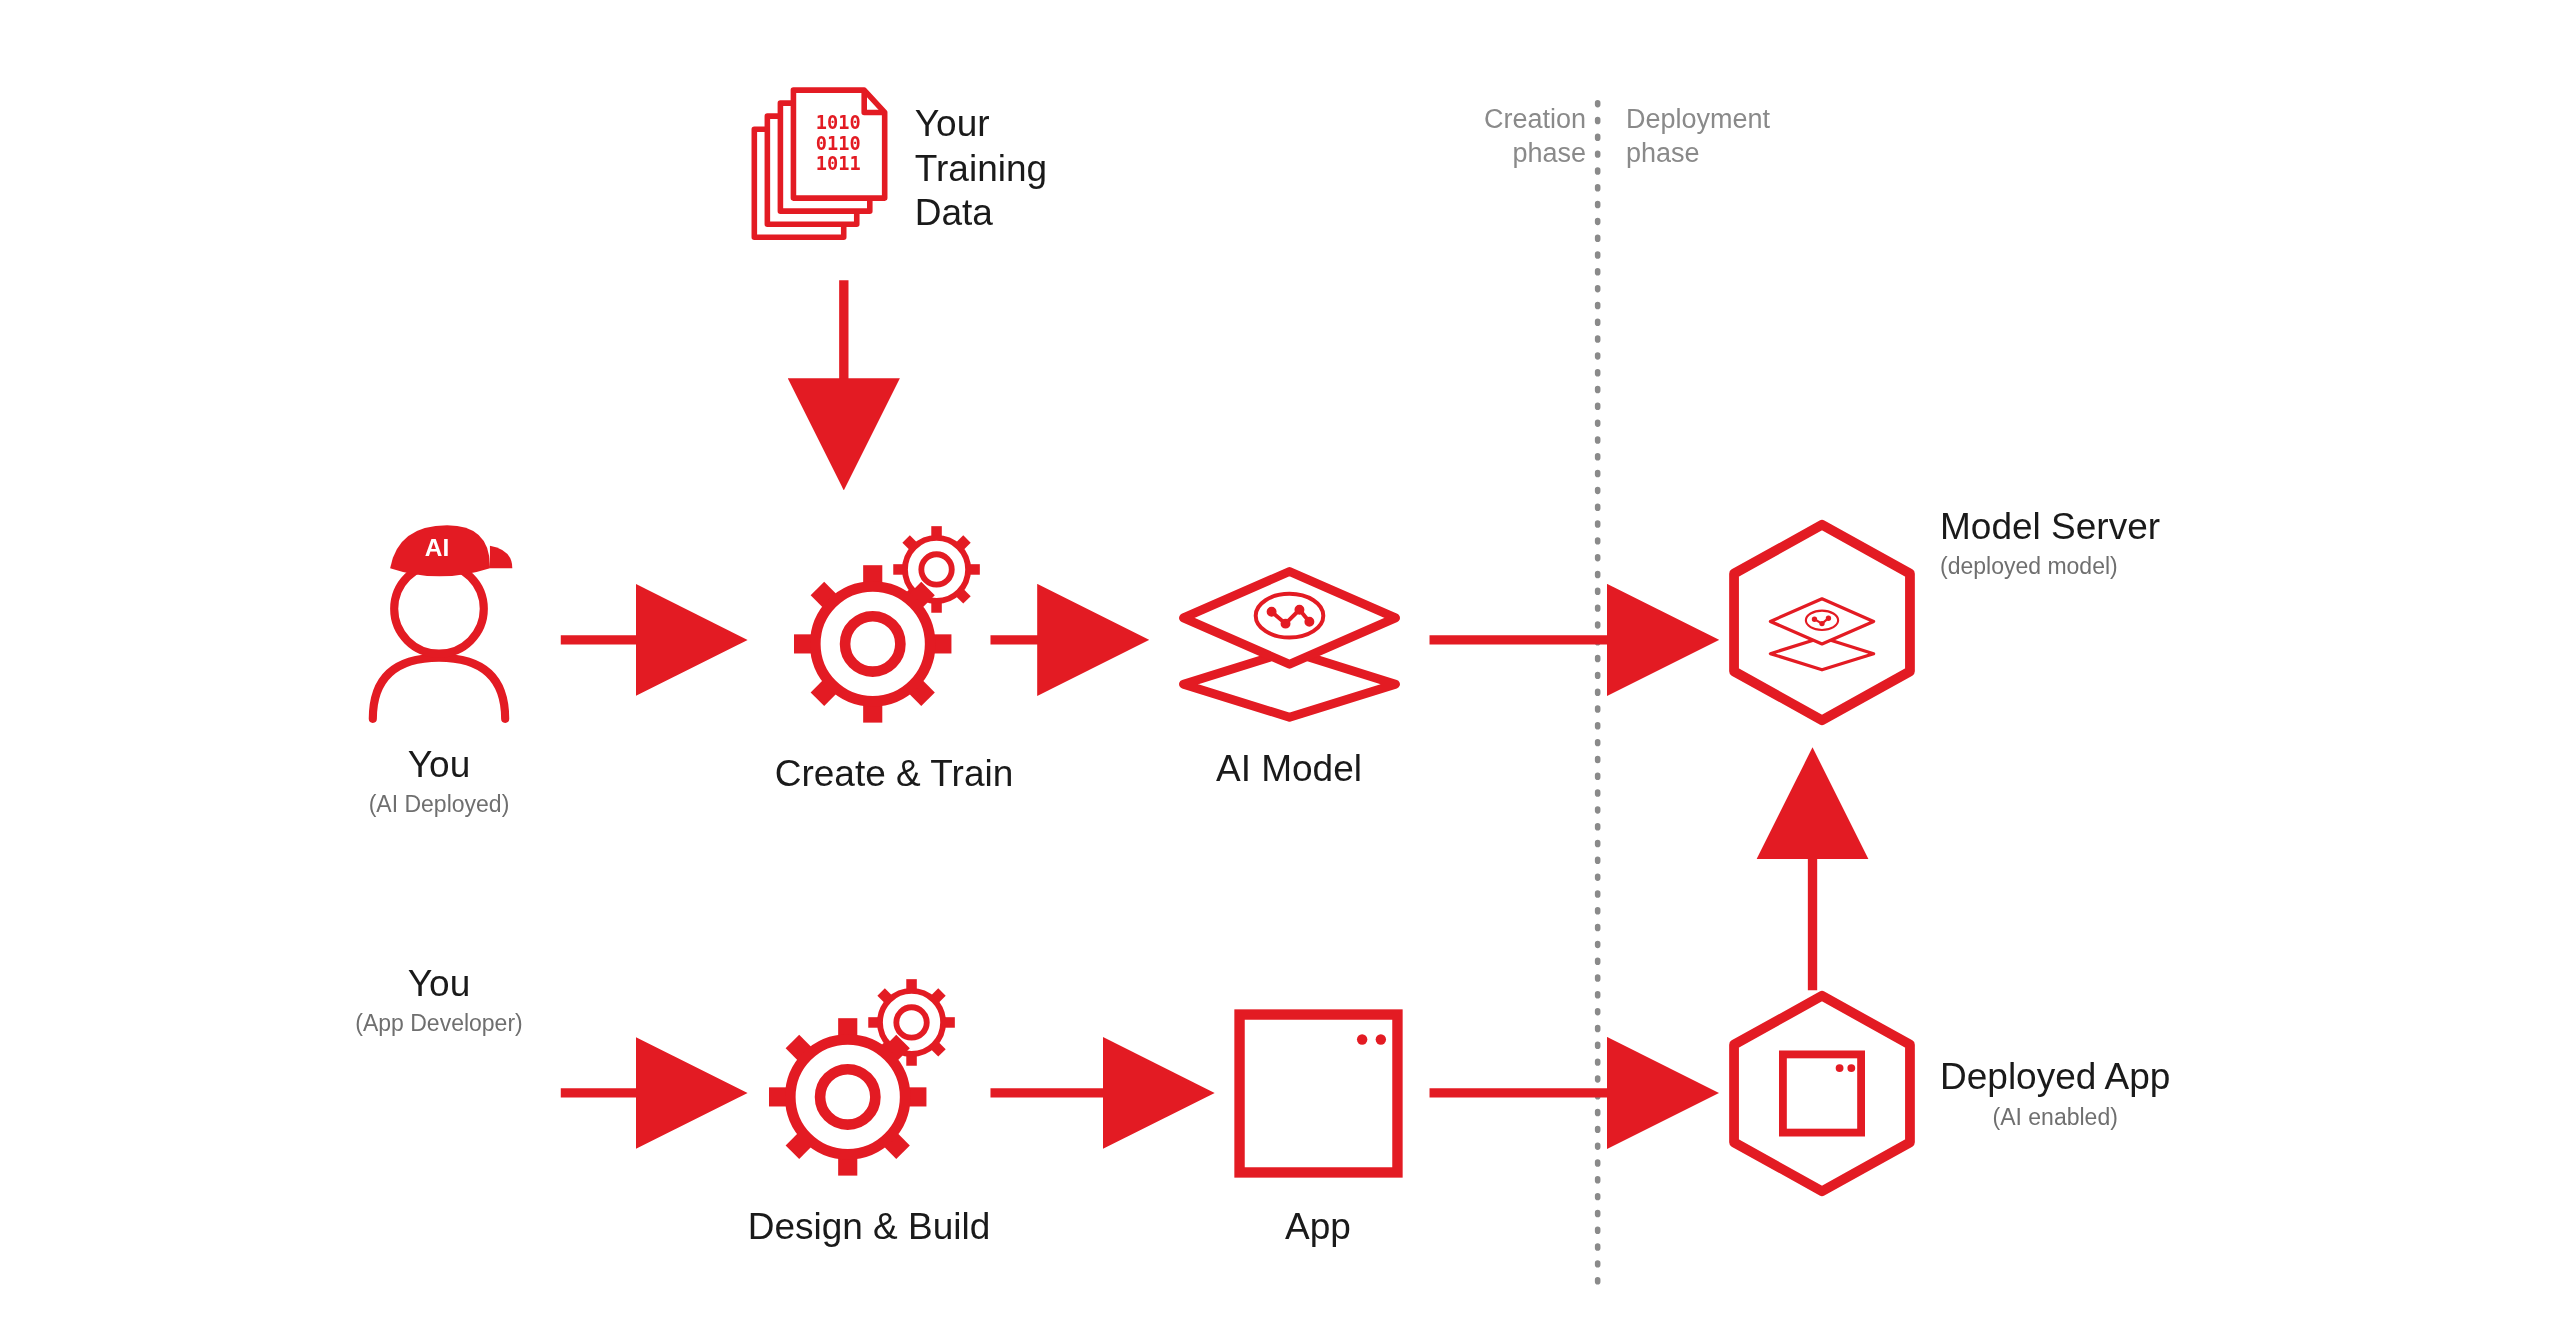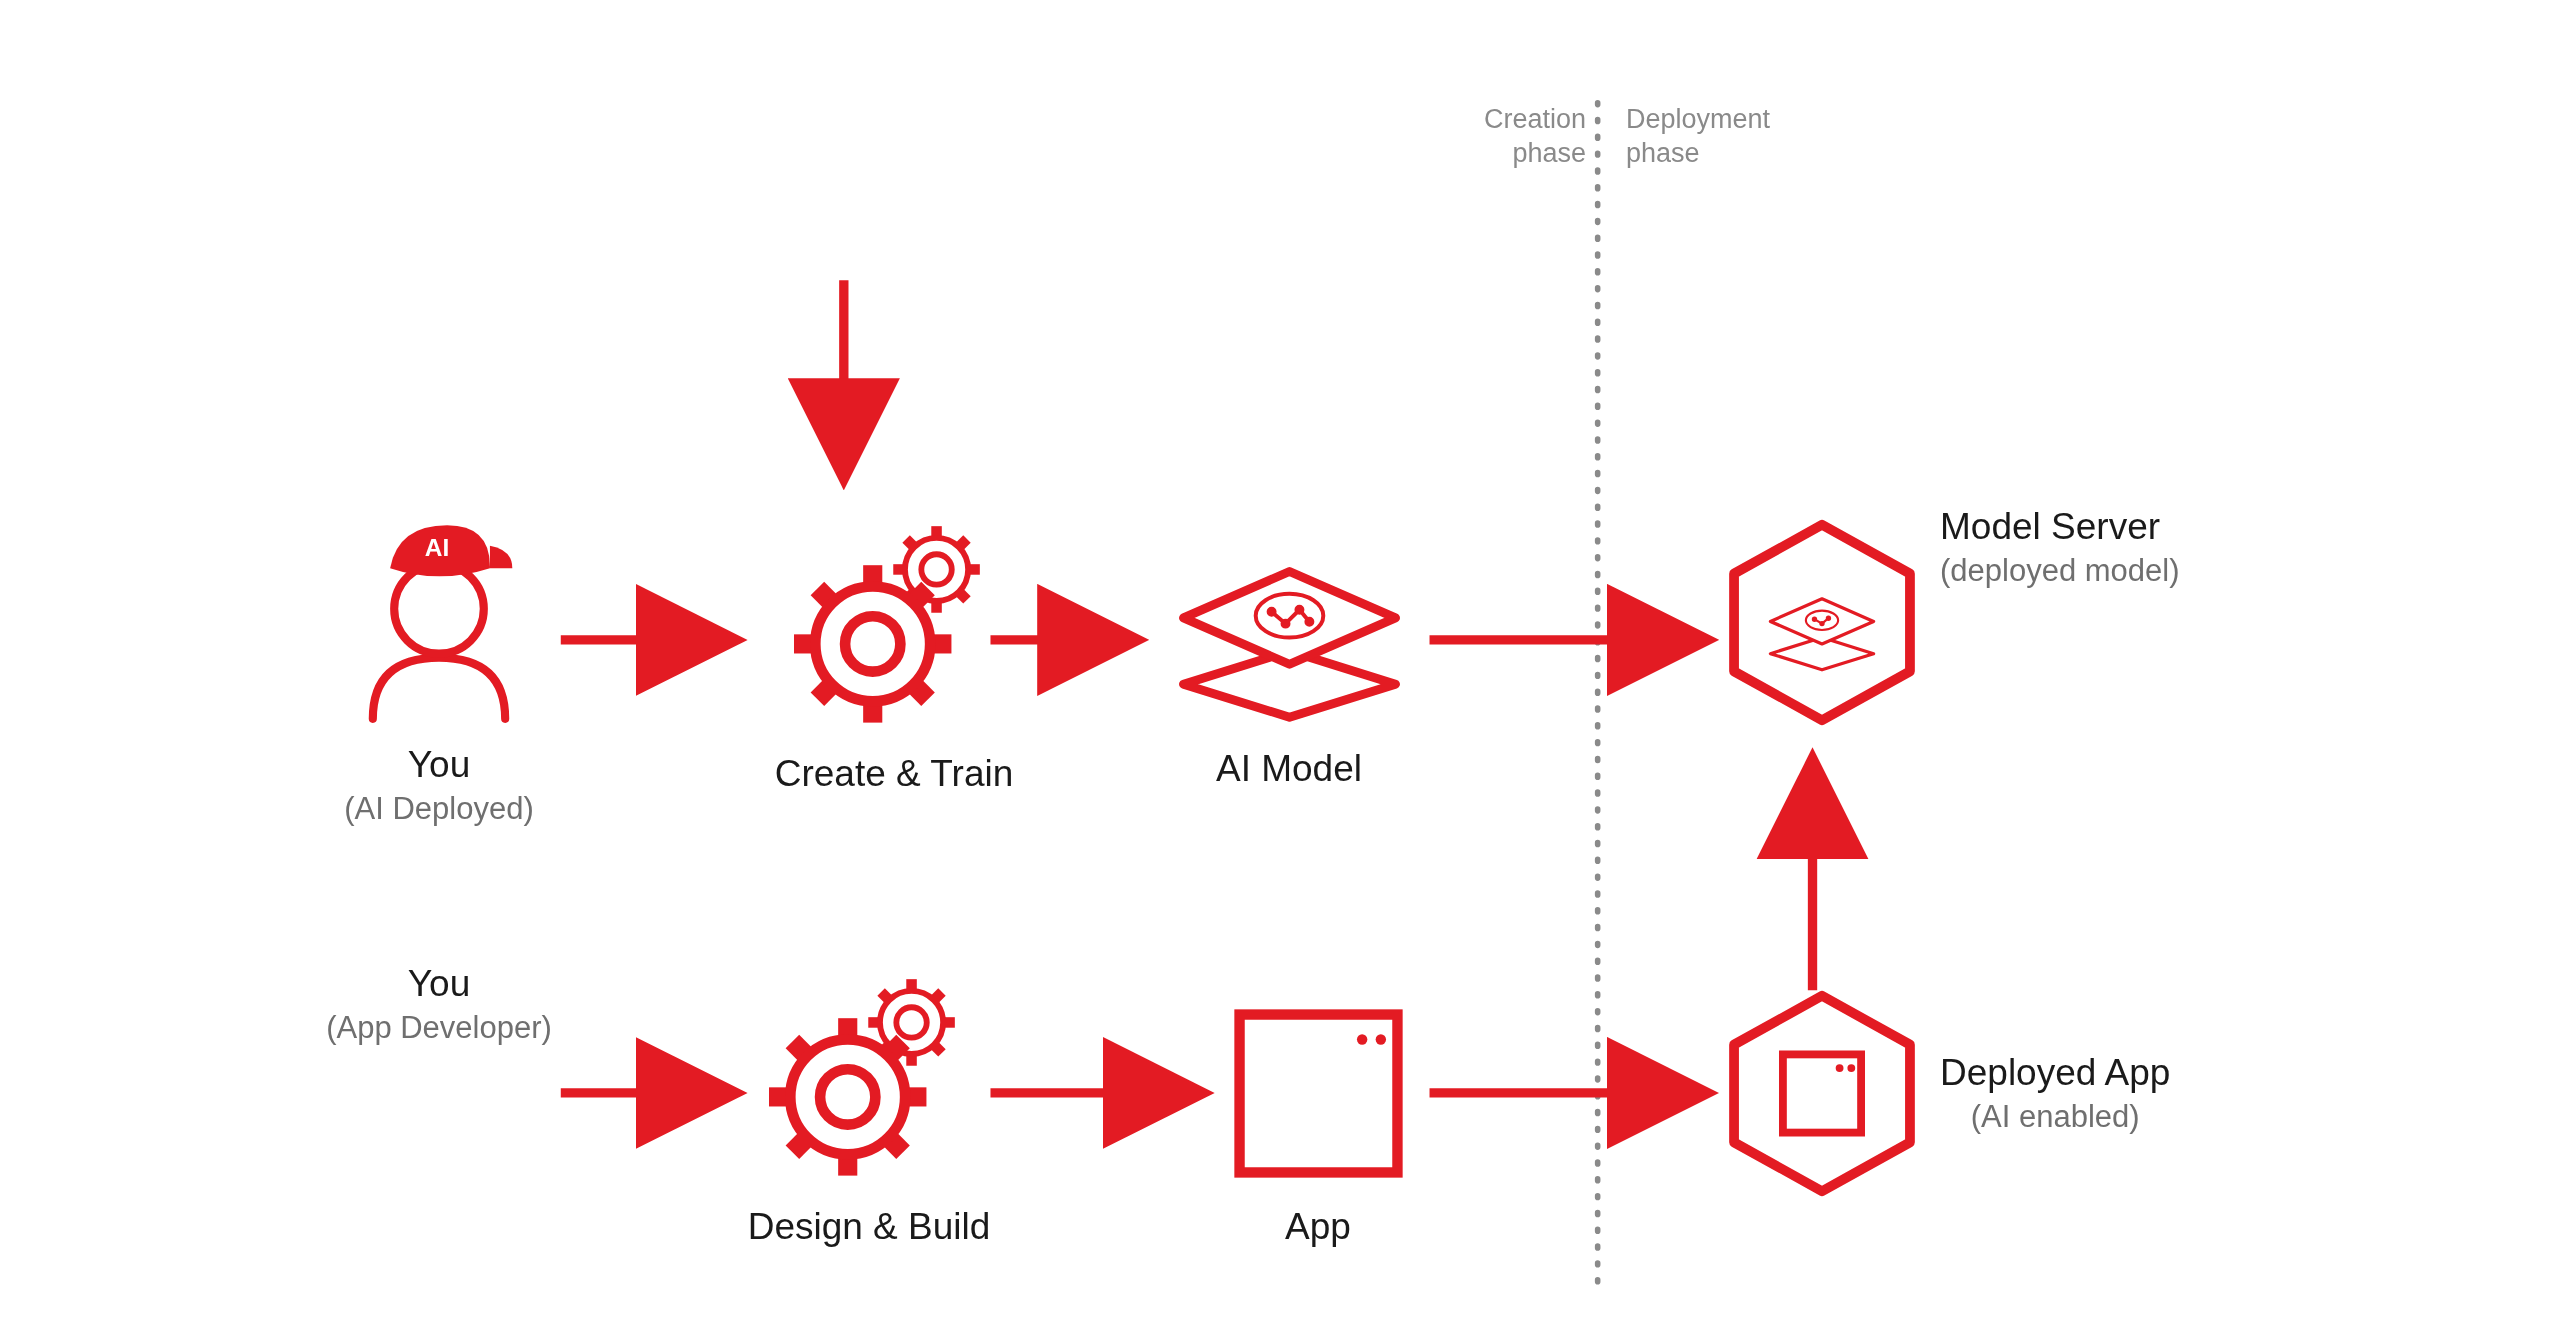--- a/index.html
+++ b/index.html
@@ -1,20 +1,20 @@
 <!DOCTYPE html>
 <html style="font-size:15px"><head>
 <meta charset="utf-8">
 <style>
   html,body{margin:0;padding:0;background:#fff;font-family:"Helvetica Neue",Arial,sans-serif;color:#1a1a1a}
   .stage{position:relative;width:2576px;height:1319px}
   .node{position:absolute;text-align:center}
   .icon-slot{display:flex;align-items:center;justify-content:center}
   .label{font-size:37px;line-height:1.2;color:#1a1a1a;margin-top:9.3px}
-  .sublabel{font-size:31px;color:#6f6f6f;margin-top:3.7px}
+  .sublabel{font-size:23px;color:#6f6f6f;margin-top:3.7px}
   .phase{position:absolute;font-size:27px;color:#8a8a8a;line-height:1.25}
   .cap-badge{fill:#fff;font-weight:700;font-family:Arial,sans-serif}
 </style>
 </head>
 <body>
 
 <div class="stage">
 
   <div class="phase" style="right:990px;top:103px;text-align:right">
     <span>Creation</span><br>
@@ -42,20 +42,42 @@
 
     <line x1="903" y1="300" x2="903" y2="495" stroke="#E31B23" stroke-width="10" marker-end="url(#ah)"></line>
 
     <line x1="600" y1="1170" x2="770" y2="1170" stroke="#E31B23" stroke-width="10" marker-end="url(#ah)"></line>
     <line x1="1060" y1="1170" x2="1270" y2="1170" stroke="#E31B23" stroke-width="10" marker-end="url(#ah)"></line>
     <line x1="1530" y1="1170" x2="1810" y2="1170" stroke="#E31B23" stroke-width="10" marker-end="url(#ah)"></line>
 
     <line x1="1940" y1="1060" x2="1940" y2="830" stroke="#E31B23" stroke-width="10" marker-end="url(#ah)"></line>
   </svg>
 
+  <div class="node" style="left:738px;top:65px;width:392px;text-align:left;display:flex;align-items:flex-start">
+    <div class="icon-slot" style="width:168px;height:187px">
+      <svg viewBox="0 0 160 180" width="149" height="168">
+        <g fill="#fff" stroke="#E31B23" stroke-width="6" stroke-linejoin="round">
+          <rect x="10" y="58" width="96" height="116"></rect>
+          <rect x="24" y="44" width="96" height="116"></rect>
+          <rect x="38" y="30" width="96" height="116"></rect>
+          <path d="M52 16 H128 L150 40 V132 H52 Z"></path>
+          <path d="M128 16 V40 H150" fill="none"></path>
+        </g>
+        <g fill="#E31B23" font-family="monospace" font-size="20" font-weight="700">
+          <text x="76" y="58">1010</text>
+          <text x="76" y="80">0110</text>
+          <text x="76" y="102">1011</text>
+        </g>
+      </svg>
+    </div>
+    <div style="margin-left:13px;margin-top:28px">
+      <div class="label">Your</div>
+      <div class="label" style="margin-top:0">Training Data</div>
+    </div>
+  </div>
 
   <div class="node" style="left:308px;top:500px;width:262px">
     <div class="icon-slot" style="height:234px">
       <svg viewBox="0 0 200 220" width="206" height="224">
         <g stroke="#E31B23" stroke-width="8" fill="none" stroke-linecap="round">
           <path d="M35 210 Q35 150 100 150 Q165 150 165 210"></path>
           <circle cx="100" cy="102" r="44"></circle>
         </g>
         <g>
           <path d="M52 62 Q60 20 108 20 Q150 20 150 60 L150 62 Q100 78 52 62 Z" fill="#E31B23"></path>

